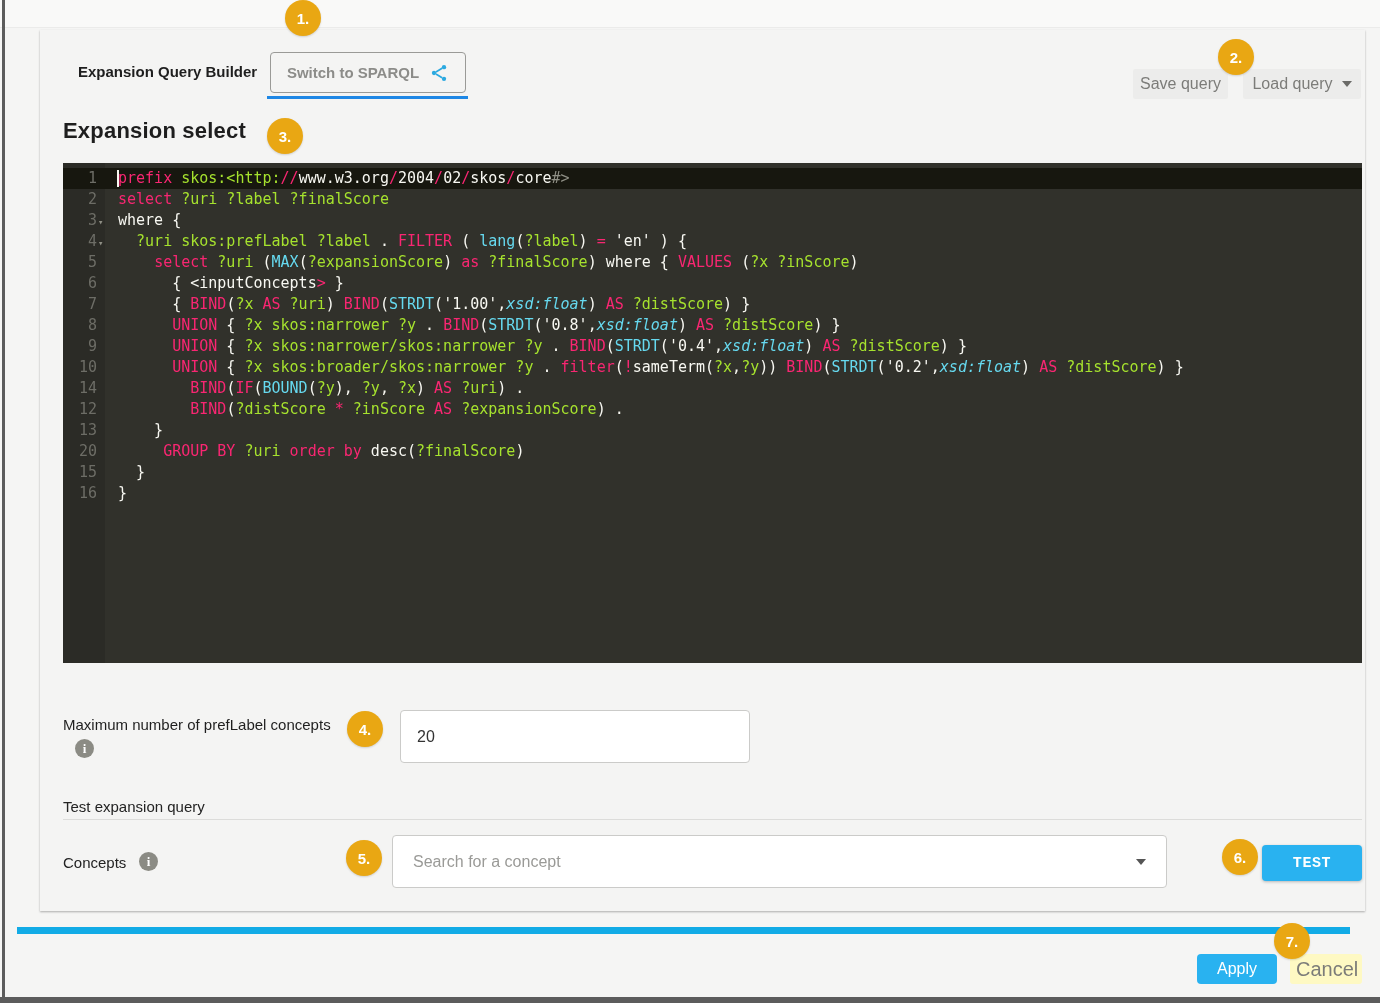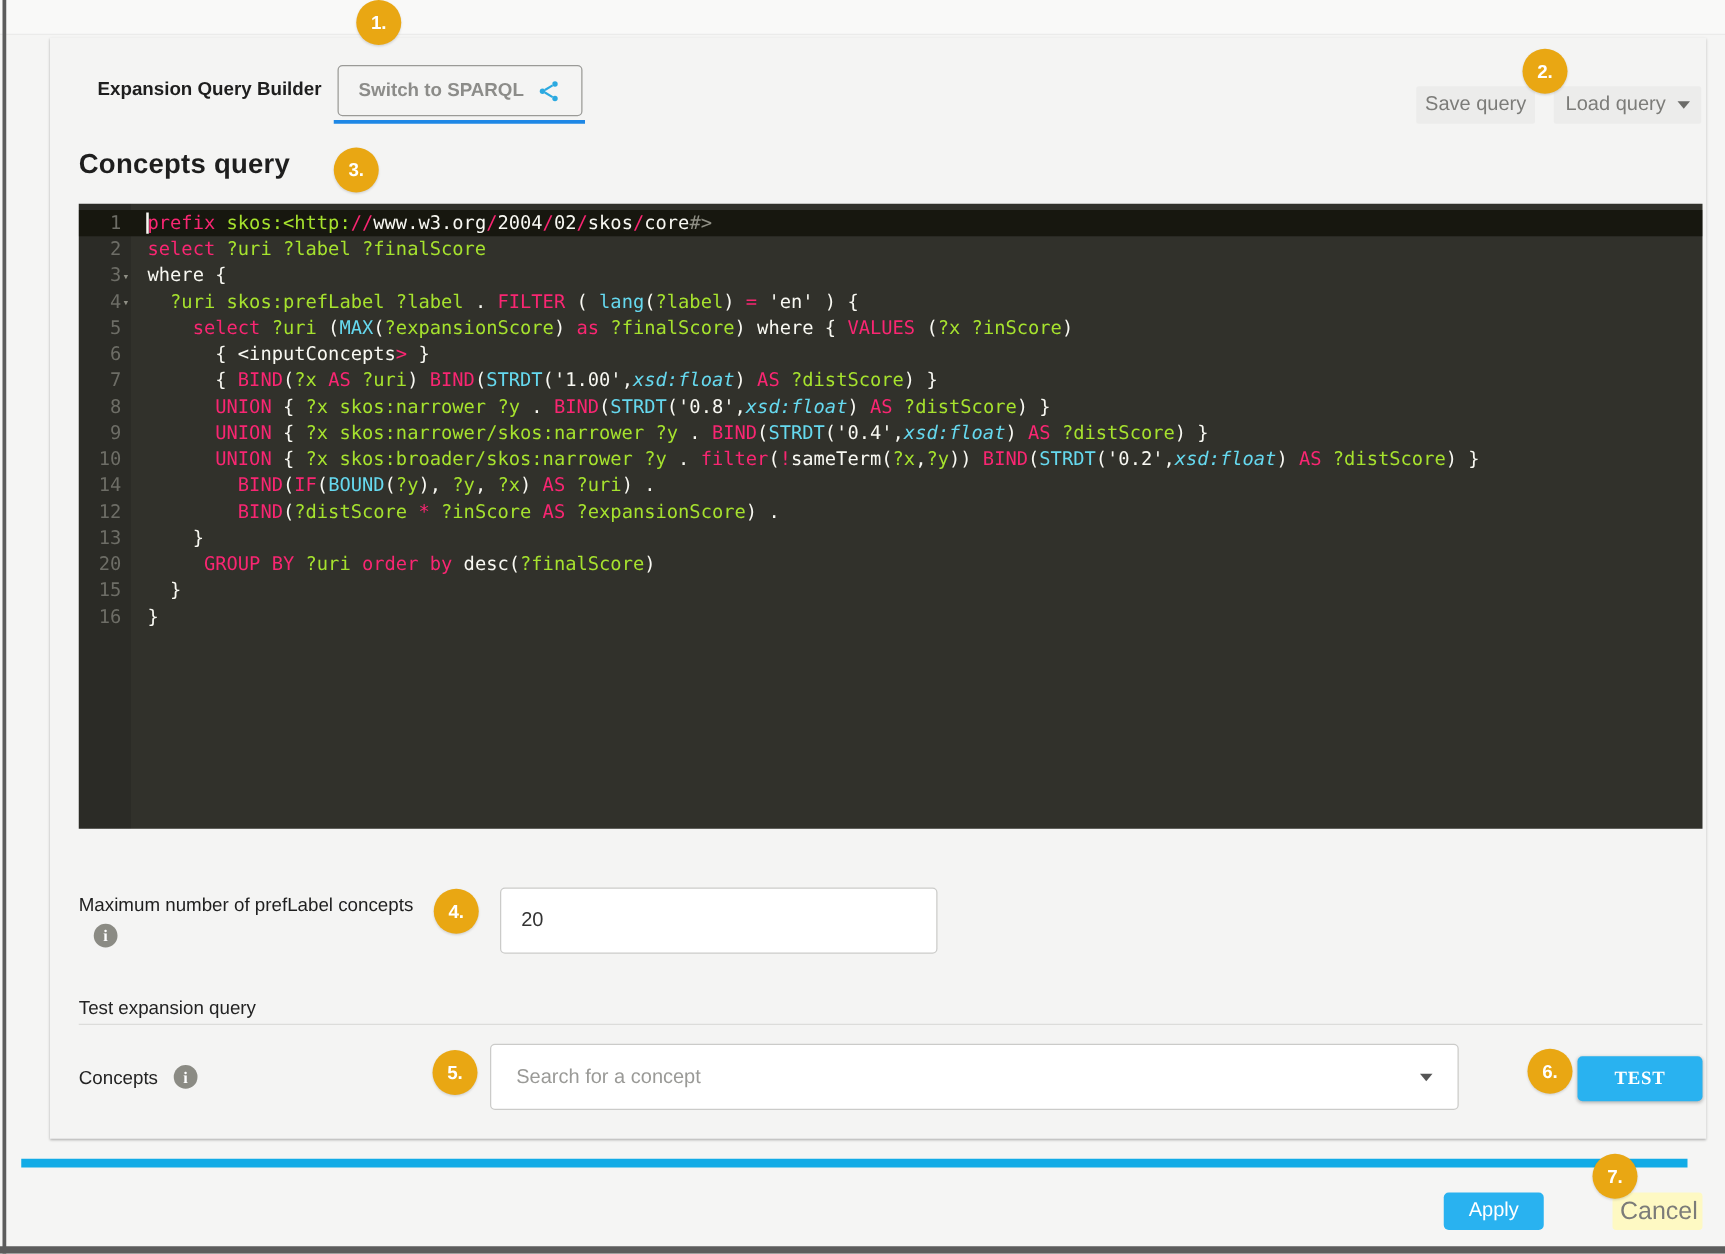--- a/index.html
+++ b/index.html
@@ -48,24 +48,24 @@
   .max-input{position:absolute;left:360px;top:680px;width:350px;height:53px;box-sizing:border-box;border:1px solid #cbcbc9;border-radius:4px;background:#fff;padding:0 16px;font-size:16px;color:#333;font-family:inherit;}
 
   .test-title{position:absolute;left:23px;top:768px;font-size:15px;color:#232323;}
   .test-divider{position:absolute;left:23px;top:789px;width:1299px;height:1px;background:#dcdcda;}
   .concepts-label{position:absolute;left:23px;top:824px;font-size:15px;color:#232323;}
 
   .concept-select{position:absolute;left:352px;top:805px;width:775px;height:53px;box-sizing:border-box;border:1px solid #cbcbc9;border-radius:4px;background:#fff;display:flex;align-items:center;padding:0 20px;cursor:pointer;gap:35px;}
   .placeholder{color:#9a9a97;font-size:16px;flex:1;}
   .select-caret{width:0;height:0;border-left:5px solid transparent;border-right:5px solid transparent;border-top:6px solid #555;}
 
-  .test-btn{position:absolute;left:1222px;top:815px;width:100px;height:36px;background:#29b2f0;color:#fff;border:none;border-radius:4px;font-size:15px;font-weight:700;letter-spacing:0.6px;box-shadow:0 1px 3px rgba(0,0,0,0.25);cursor:pointer;font-family:Liberation Serif, serif;}
+  .test-btn{position:absolute;left:1222px;top:815px;width:100px;height:36px;background:#29b2f0;color:#fff;border:none;border-radius:4px;font-size:15px;font-weight:700;letter-spacing:0.6px;box-shadow:0 1px 3px rgba(0,0,0,0.25);cursor:pointer;font-family:Liberation Mono, monospace;}
 
   .blue-divider{position:absolute;left:17px;top:927px;width:1333px;height:7px;background:#12abe6;}
-  .apply-btn{position:absolute;left:1155px;top:954px;width:80px;height:30px;background:#29b2f0;color:#fff;border:none;border-radius:4px;font-size:16px;cursor:pointer;font-family:inherit;}
+  .apply-btn{position:absolute;left:1197px;top:954px;width:80px;height:30px;background:#29b2f0;color:#fff;border:none;border-radius:4px;font-size:16px;cursor:pointer;font-family:inherit;}
   .cancel-btn{position:absolute;left:1290px;top:954px;width:72px;height:30px;background:#fef9c3;color:#7c7c79;border:none;border-radius:3px;font-size:20px;cursor:pointer;font-family:inherit;}
 
   .badge{position:absolute;width:36px;height:36px;border-radius:50%;background:#e9a713;color:#fff;font-size:15px;font-weight:700;display:flex;align-items:center;justify-content:center;box-shadow:0 1px 2px rgba(0,0,0,0.15);z-index:5;}
   .b1{left:285px;top:0px;}
   .b2{left:1218px;top:39px;}
   .b3{left:267px;top:118px;}
   .b4{left:347px;top:711px;}
   .b5{left:346px;top:840px;}
   .b6{left:1222px;top:839px;}
   .b7{left:1274px;top:923px;}
@@ -91,21 +91,21 @@
     </svg>
   </button>
   <div class="switch-underline"></div>
 
   <button class="gray-btn save-btn">Save query</button>
   <button class="gray-btn load-btn">
     <span>Load query</span>
     <span class="caret-down"></span>
   </button>
 
-  <h2 class="editor-title">Concepts query</h2>
+  <h2 class="editor-title">Expansion select</h2>
 
   <div class="editor" id="editor">
       <div class="code-row active">
         <span class="gutter">1</span>
         <span class="code"><span class="cursor"></span><span class="tk-k">prefix</span><span class="tk-p"> </span><span class="tk-v">skos:&lt;http:</span><span class="tk-k">//</span><span class="tk-p">www.w3.org</span><span class="tk-k">/</span><span class="tk-p">2004</span><span class="tk-k">/</span><span class="tk-p">02</span><span class="tk-k">/</span><span class="tk-p">skos</span><span class="tk-k">/</span><span class="tk-p">core</span><span class="tk-c">#&gt;</span></span>
       </div>
       <div class="code-row">
         <span class="gutter">2</span>
         <span class="code"><span class="tk-k">select</span><span class="tk-p"> </span><span class="tk-v">?uri ?label ?finalScore</span></span>
       </div>

